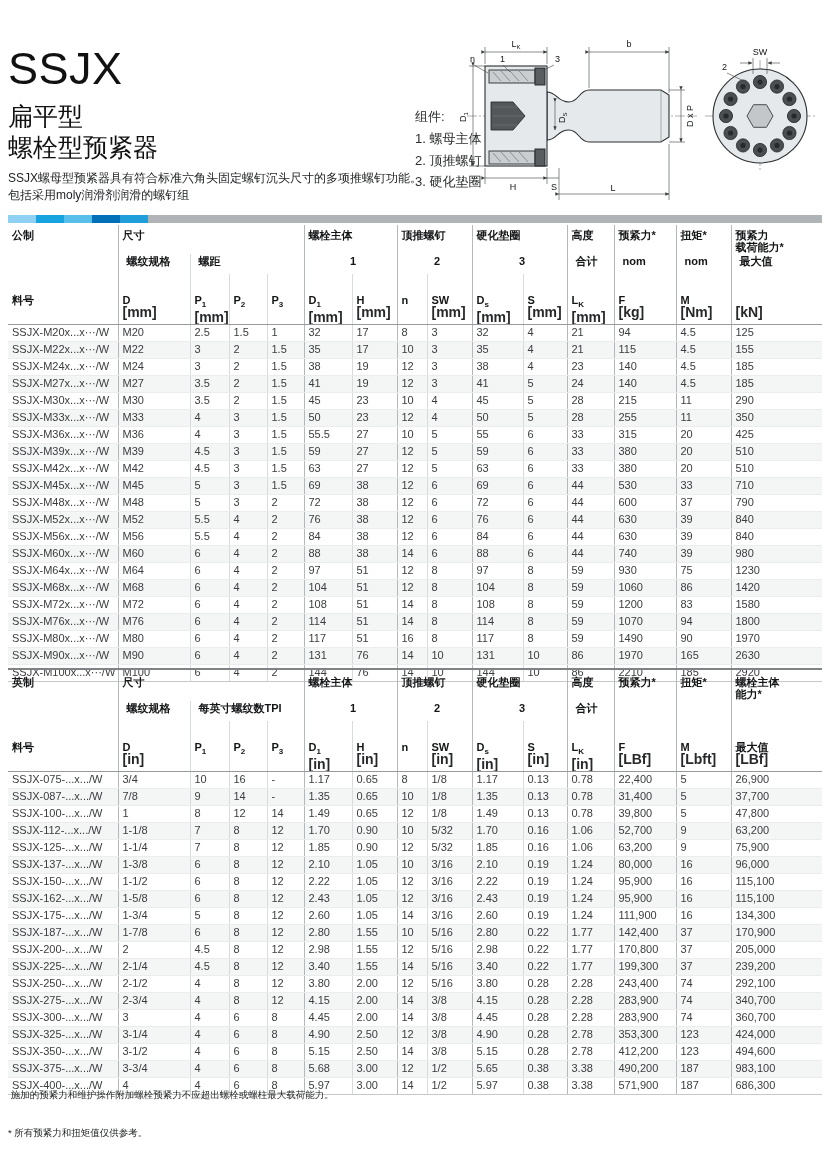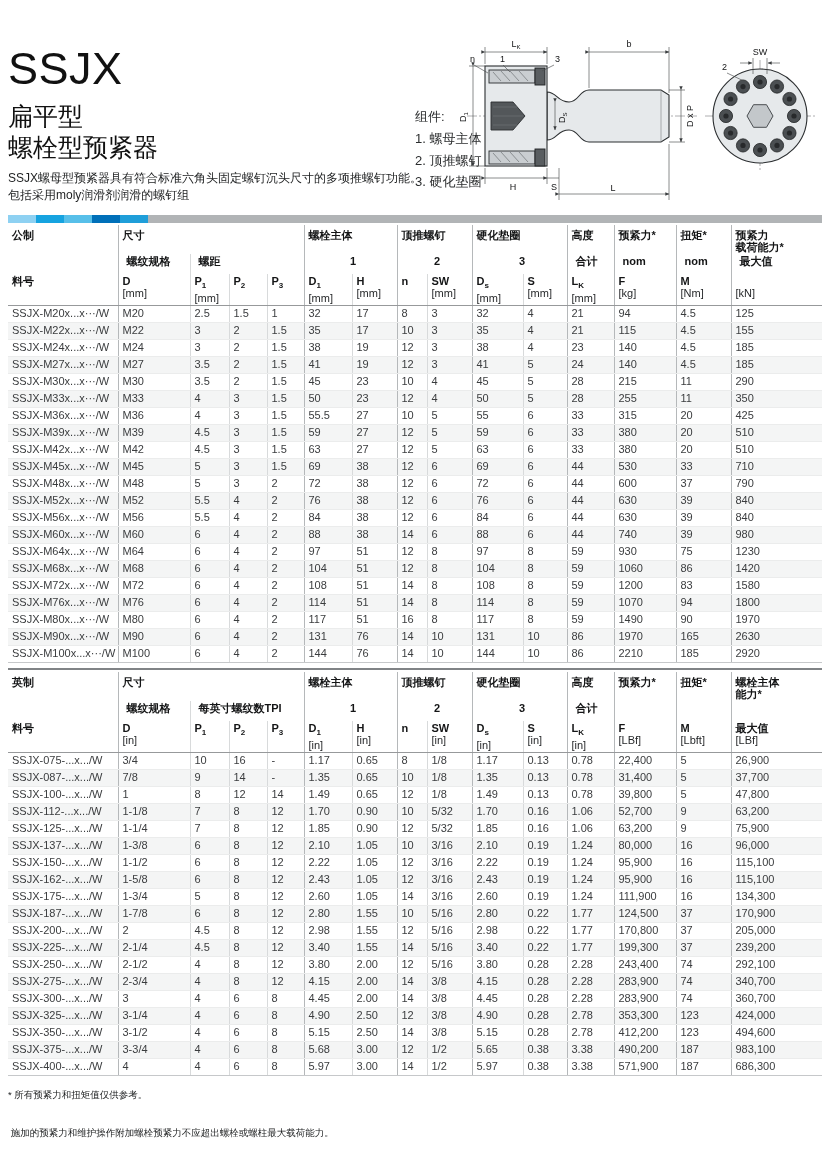--- a/index.html
+++ b/index.html
@@ -36,22 +36,22 @@
   .topbar{display:flex;height:8px;margin-bottom:2px;}
   .thinbar{height:2px;background:#808386;margin-bottom:2px;}
 
   table{border-collapse:collapse;table-layout:fixed;width:814px;}
   th,td{text-align:left;vertical-align:top;padding:1px 3px 1px 4px;overflow:hidden;
         white-space:nowrap;font-family:"Liberation Sans",sans-serif;}
   th{color:#141516;}
   .h1{font-size:11px;font-weight:bold;height:21px;white-space:pre-line;line-height:12px;padding-top:4px;}
   .h2{font-size:11px;font-weight:bold;height:18px;line-height:13px;padding-left:8px;}
   .h3{font-size:11px;font-weight:bold;height:28px;}
-  .h3 .cl{line-height:12px;min-height:12px;}
-  .h3 .cu{font-weight:normal;font-size:11px;color:#26282a;line-height:12px;}
+  .h3 .cl{line-height:12px;min-height:12px;margin-top:19px;}
+  .h3 .cu{font-weight:bold;font-size:14px;color:#26282a;line-height:12px;}
   .ctr{text-align:center;}
   sub{font-size:8px;}
   thead tr:last-child th{border-bottom:1px solid #97999b;}
   .gs{border-left:1px solid #b5b8ba;}
   .ls{border-left:1px solid #d8dadb;}
   tbody td{font-size:11px;color:#3a3c3e;height:14px;line-height:12.5px;border-bottom:1px solid #ebecec;}
   tbody tr:nth-child(even){background:#f4f5f5;}
   tbody tr:last-child td{border-bottom:1px solid #c6c8ca;}
 
   
@@ -930,21 +930,21 @@
             <td class="ls">6</td>
             <td class="ls">8</td>
             <td class="ls">12</td>
             <td class="gs">2.80</td>
             <td class="ls">1.55</td>
             <td class="gs">10</td>
             <td class="ls">5/16</td>
             <td class="gs">2.80</td>
             <td class="ls">0.22</td>
             <td class="gs">1.77</td>
-            <td class="gs">124,500</td>
+            <td class="gs">142,400</td>
             <td class="gs">37</td>
             <td class="gs">170,900</td>
           </tr>
           <tr>
             <td class="part">SSJX-200-...x.../W</td>
             <td class="gs">2</td>
             <td class="ls">4.5</td>
             <td class="ls">8</td>
             <td class="ls">12</td>
             <td class="gs">2.98</td>
@@ -1092,20 +1092,20 @@
             <td class="gs">3.38</td>
             <td class="gs">571,900</td>
             <td class="gs">187</td>
             <td class="gs">686,300</td>
           </tr>
         </tbody>
       </table>
   </div>
 
   <div class="footnotes">
+    <div> 施加的预紧力和维护操作附加螺栓预紧力不应超出螺栓或螺柱最大载荷能力。</div>
     <div>* 所有预紧力和扭矩值仅供参考。</div>
-    <div> 施加的预紧力和维护操作附加螺栓预紧力不应超出螺栓或螺柱最大载荷能力。</div>
     
     
     
   </div>
 
 </div>
 
 </body></html>

